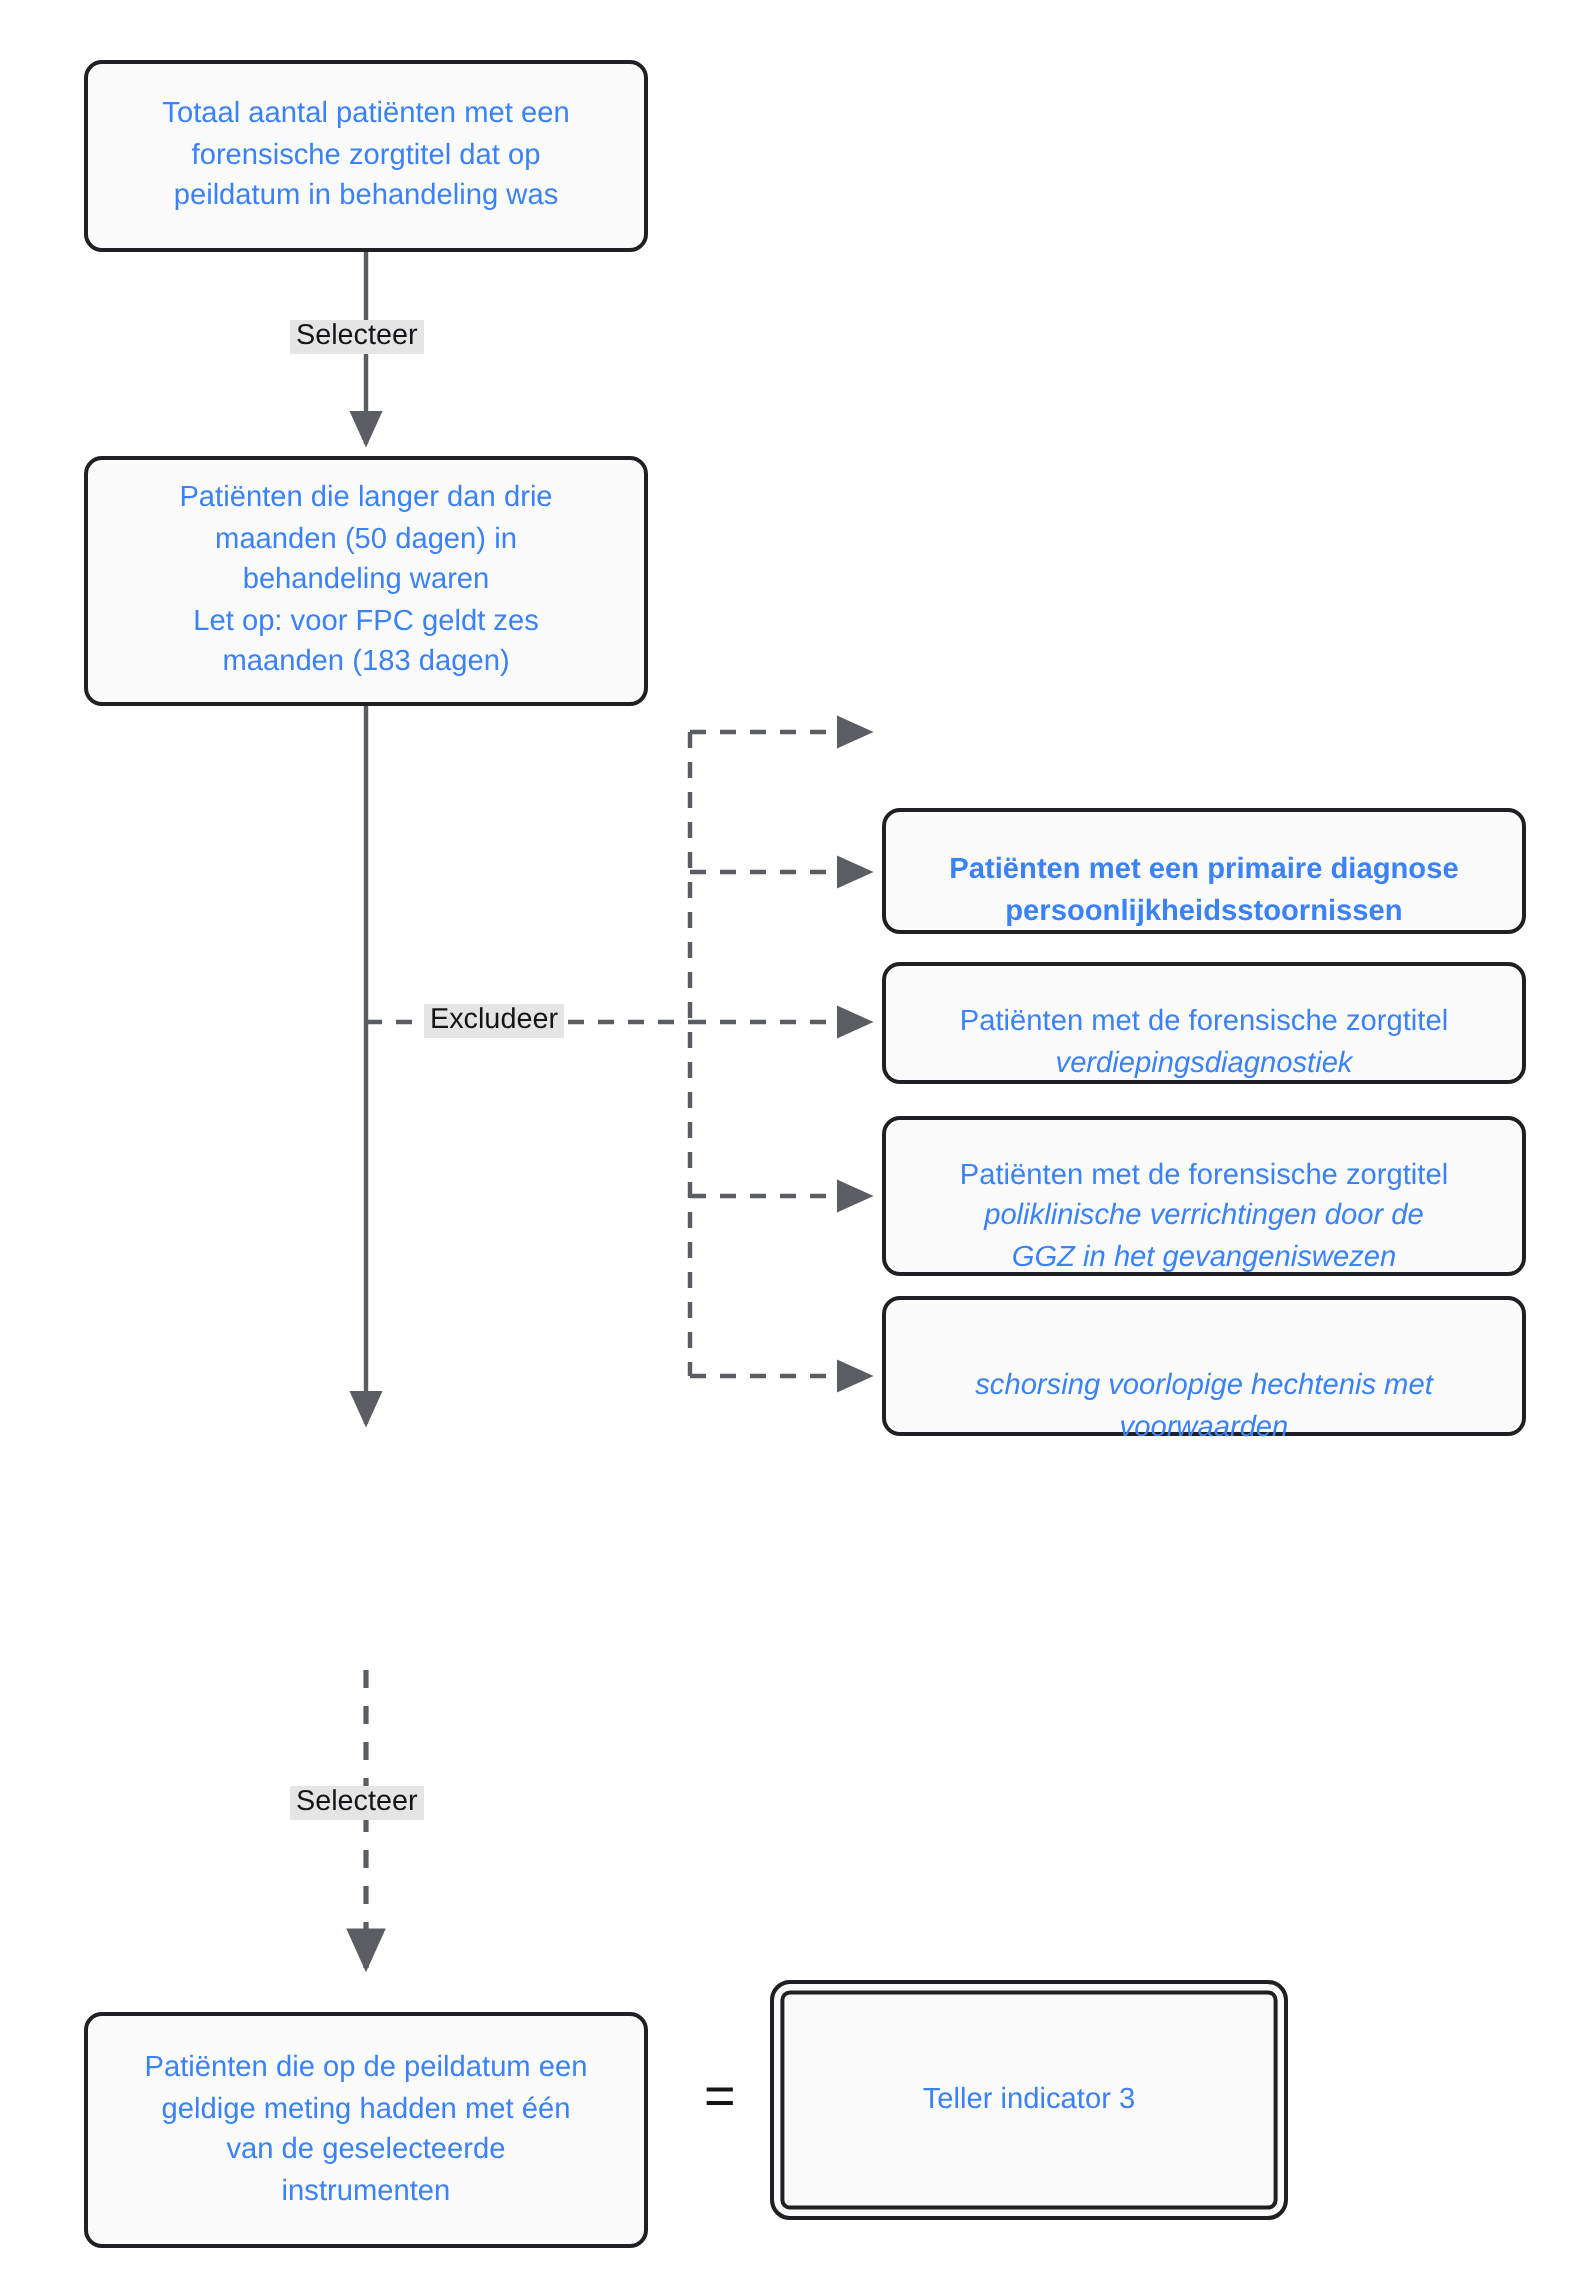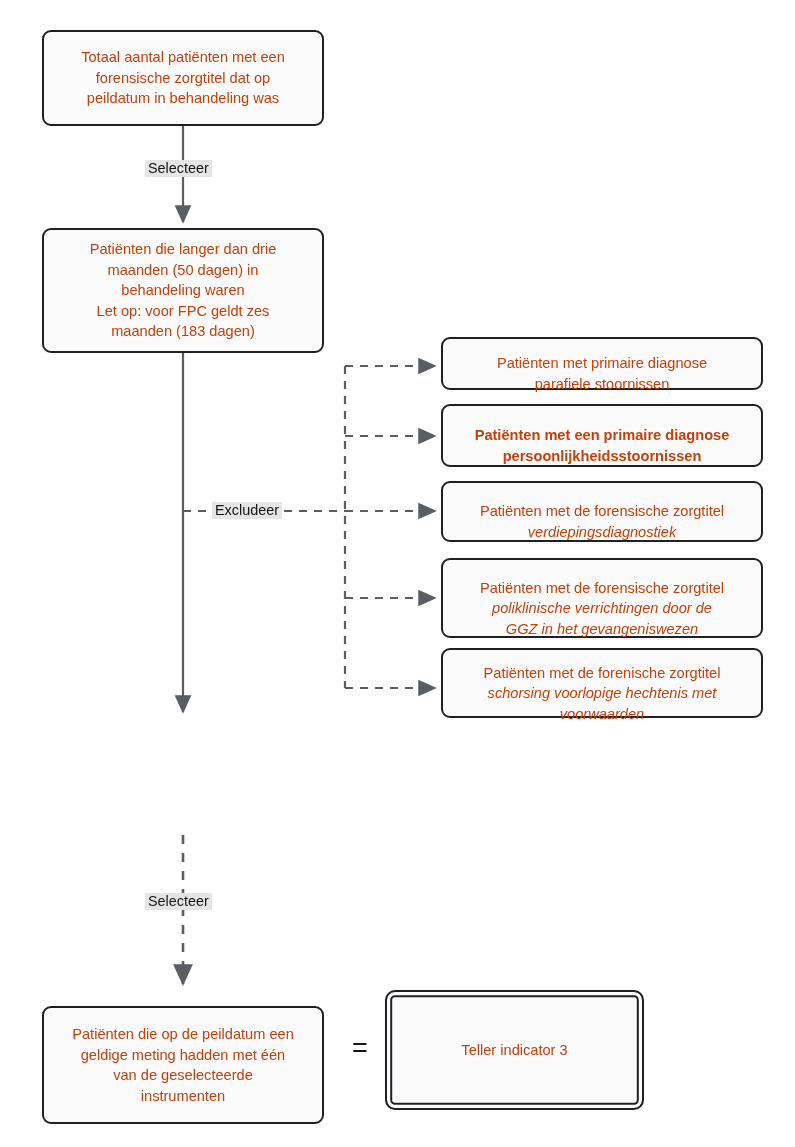--- a/index.html
+++ b/index.html
@@ -26,21 +26,21 @@
   .node {
     position: absolute;
     box-sizing: border-box;
     background: #fbfbfb;
     border: 2.2px solid #1f2023;
     border-radius: 9px;
     display: flex;
     align-items: center;
     justify-content: center;
     text-align: center;
-    color: #c2410c;
+    color: #3b82f6;
     font-size: 14.6px;
     line-height: 20.5px;
     padding: 4px 10px;
   }
   .node.terminal {
     border-radius: 10px;
     box-shadow: inset 0 0 0 3.2px #fbfbfb, inset 0 0 0 5.2px #1f2023;
     padding: 8px 12px;
   }
   .node-text {
@@ -139,26 +139,20 @@
   </div>
 
   <div class="equals-sign" style="left:352px; top:1035px;">
     <span>=</span>
   </div>
 
   <div class="node terminal" style="left:385px; top:990px; width:259px; height:120px;">
     <span class="node-text">Teller indicator 3</span>
   </div>
 
-  <div class="node" style="left:441px; top:337px; width:322px; height:53px;">
-    <span class="node-text">
-      <span>Patiënten met primaire diagnose
-parafiele stoornissen</span><span class="em"></span>
-    </span>
-  </div>
 
   <div class="node" style="left:441px; top:404px; width:322px; height:63px;font-weight:bold;">
     <span class="node-text">
       <span>Patiënten met een primaire diagnose
 persoonlijkheidsstoornissen</span><span class="em"></span>
     </span>
   </div>
 
   <div class="node" style="left:441px; top:481px; width:322px; height:61px;">
     <span class="node-text">
@@ -168,18 +162,18 @@
 
   <div class="node" style="left:441px; top:558px; width:322px; height:80px;">
     <span class="node-text">
       <span>Patiënten met de forensische zorgtitel</span><br><span class="em">poliklinische verrichtingen door de
 GGZ in het gevangeniswezen</span>
     </span>
   </div>
 
   <div class="node" style="left:441px; top:648px; width:322px; height:70px;">
     <span class="node-text">
-      <span>Patiënten met de forenische zorgtitel</span><br><span class="em">schorsing voorlopige hechtenis met
+      <br><span class="em">schorsing voorlopige hechtenis met
 voorwaarden</span>
     </span>
   </div>
 
 </div>
 
 </body></html>

